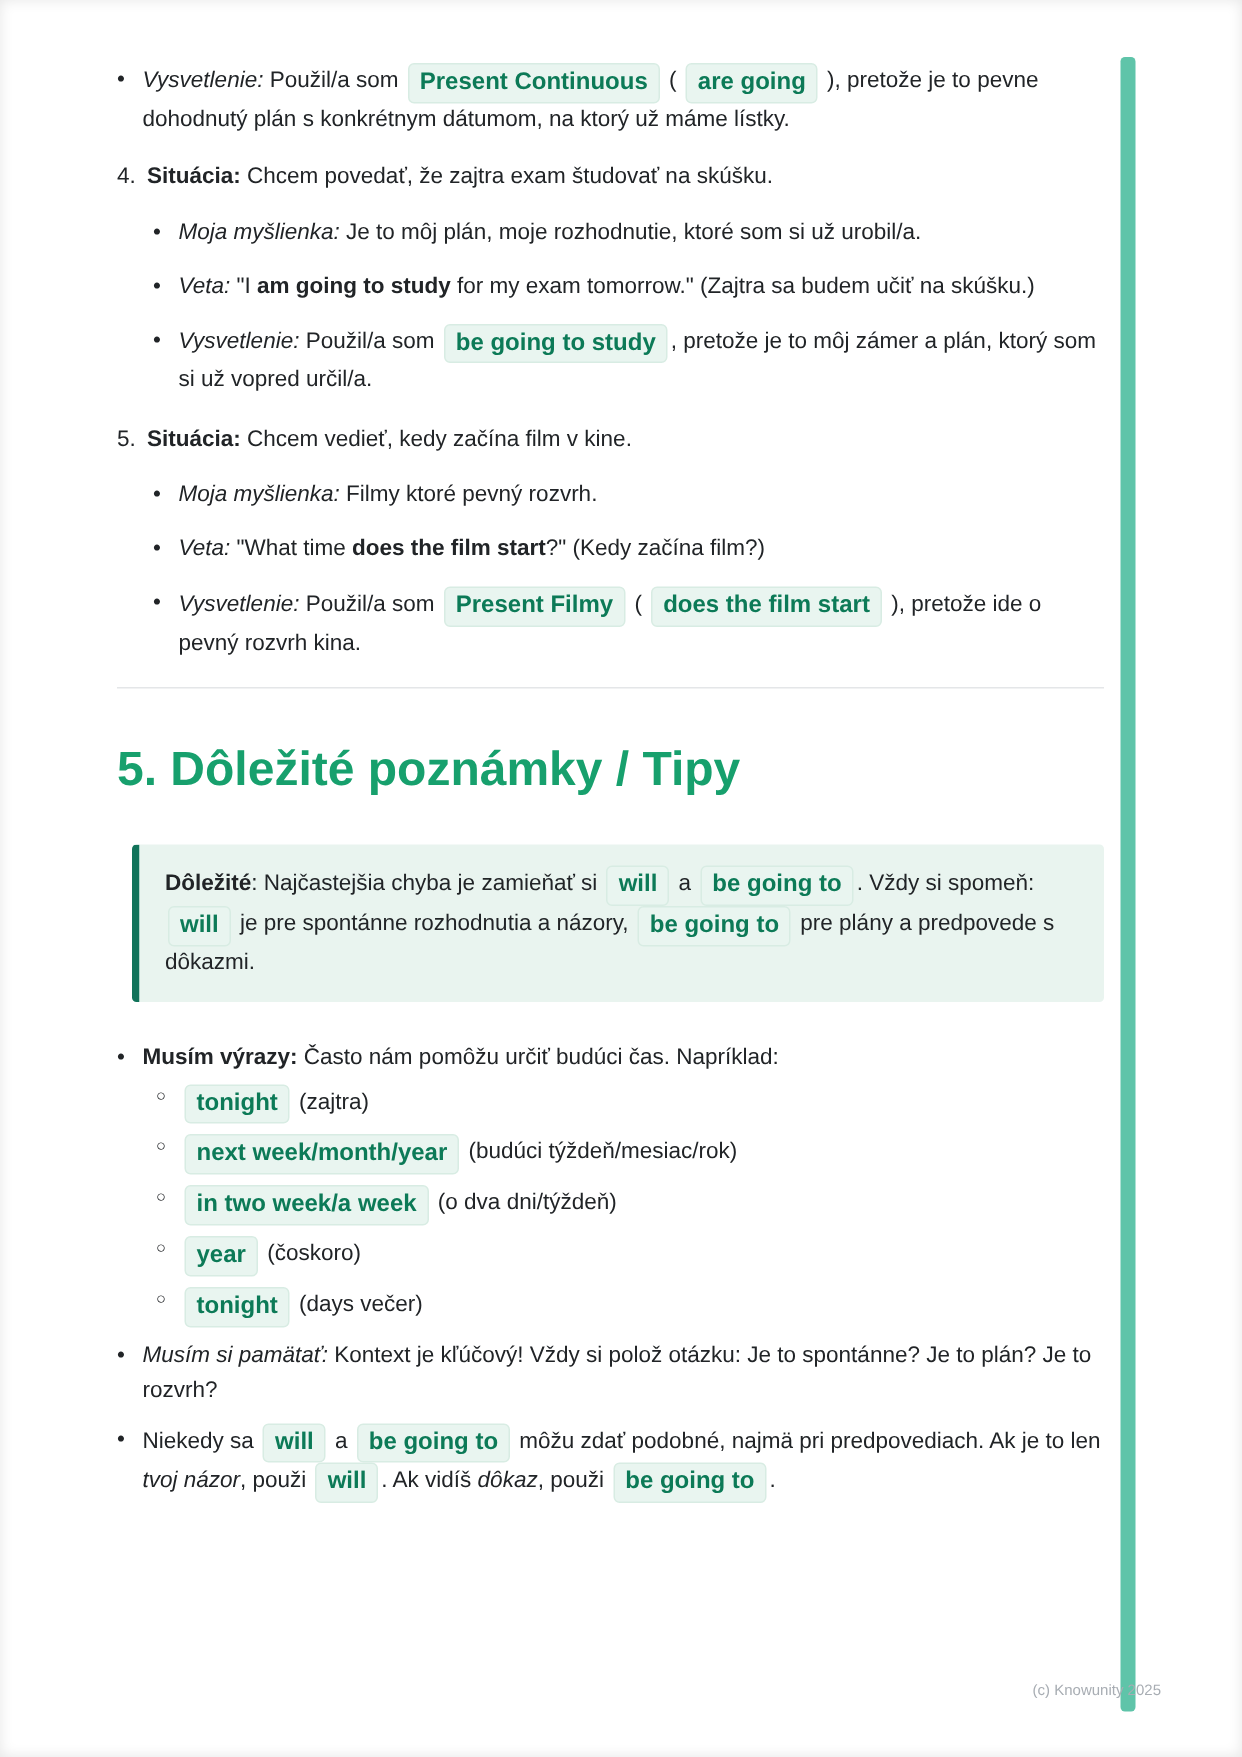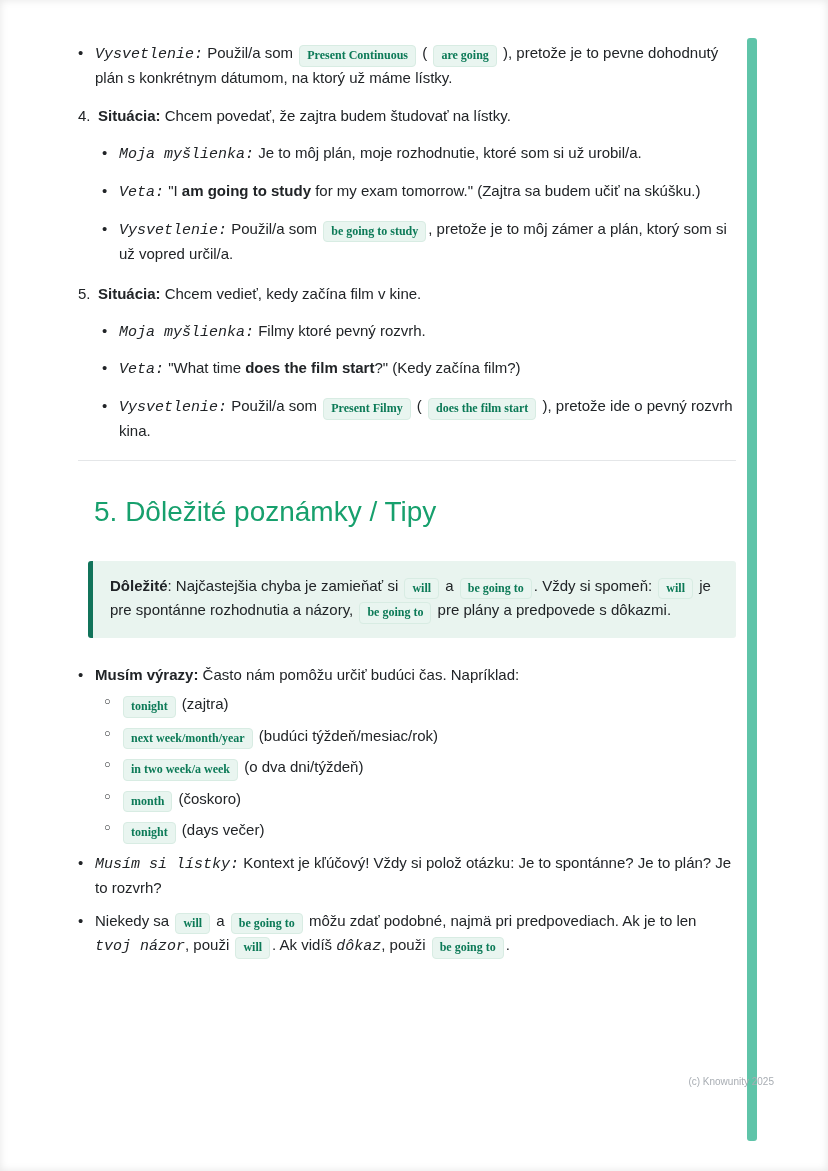--- a/index.html
+++ b/index.html
@@ -18,45 +18,45 @@
   .mk.num{flex-basis:20px;}
   .mk.circle{flex-basis:17px;font-size:11px;}
   .oli{display:flex;margin-bottom:14px;}
   .ulist.nested{margin:0 0 17px 24px;}
   .ulist.cont-list{margin-bottom:15px;}
   .ulist.sub{margin:2px 0 8px 26px;}
   .ulist.sub .li{margin-bottom:7px;}
   .ulist.top{margin-top:26px;}
   .ulist.top > .li{margin-bottom:10px;}
   .ulist.top > .li.has-sub{margin-bottom:6px;}
-  .it{font-style:italic;font-family:Liberation Mono, monospace;}
+  .it{font-style:italic;}
   .bd{font-weight:bold;}
-  code.badge{font-family:Liberation Serif, serif;font-weight:bold;font-size:12px;color:var(--code-text);background:var(--code-bg);border:1px solid var(--code-border);border-radius:4px;padding:2px 7px;margin:0 2px;display:inline-block;line-height:1.3;vertical-align:-1px;}
+  code.badge{font-family:Liberation Sans, sans-serif;font-weight:bold;font-size:16px;color:var(--code-text);background:var(--code-bg);border:1px solid var(--code-border);border-radius:4px;padding:2px 7px;margin:0 2px;display:inline-block;line-height:1.3;vertical-align:-1px;}
   .rule{border:none;border-top:1px solid var(--rule);margin:14px 0 0;}
-  .heading{margin:34px 16px 0;font-size:28px;line-height:1.2;color:var(--accent);font-weight:400;}
+  .heading{margin:34px 0 0;font-size:32px;line-height:1.2;color:var(--accent);font-weight:700;}
   .callout{margin:32px 0 0 10px;background:var(--callout-bg);border-left:5px solid var(--callout-border);border-radius:3px;padding:14px 7px 14px 17px;}
   .accent-bar{position:absolute;left:747px;top:38px;width:10px;height:1103px;background:var(--bar);border-radius:3px;}
-  .watermark{position:absolute;right:54px;top:1076px;font-size:10px;color:var(--muted);z-index:2;}
+  .watermark{position:absolute;right:54px;top:1122px;font-size:10px;color:var(--muted);z-index:2;}
 </style>
 </head>
 <body>
 
 <div class="page">
   <div class="content">
 
     <div class="ulist cont-list">
       <div class="li">
         <span class="mk disc">•</span>
         <div class="tx"><span class="it">Vysvetlenie:</span><span class=""> Použil/a som </span><code class="badge">Present Continuous</code><span class=""> ( </span><code class="badge">are going</code><span class=""> ), pretože je to pevne dohodnutý plán s konkrétnym dátumom, na ktorý už máme lístky.</span></div>
       </div>
     </div>
 
     <div class="oli">
       <span class="mk num">4.</span>
-      <div class="tx"><span class="bd">Situácia:</span><span class=""> Chcem povedať, že zajtra budem študovať na lístky.</span></div>
+      <div class="tx"><span class="bd">Situácia:</span><span class=""> Chcem povedať, že zajtra exam študovať na skúšku.</span></div>
     </div>
     <div class="ulist nested">
       <div class="li">
         <span class="mk disc">•</span>
         <div class="tx"><span class="it">Moja myšlienka:</span><span class=""> Je to môj plán, moje rozhodnutie, ktoré som si už urobil/a.</span></div>
       </div>
       <div class="li">
         <span class="mk disc">•</span>
         <div class="tx"><span class="it">Veta:</span><span class=""> "I </span><span class="bd">am going to study</span><span class=""> for my exam tomorrow." (Zajtra sa budem učiť na skúšku.)</span></div>
       </div>
@@ -106,30 +106,30 @@
         <div class="li">
           <span class="mk circle">○</span>
           <div class="tx"><code class="badge">next week/month/year</code><span class=""> (budúci týždeň/mesiac/rok)</span></div>
         </div>
         <div class="li">
           <span class="mk circle">○</span>
           <div class="tx"><code class="badge">in two week/a week</code><span class=""> (o dva dni/týždeň)</span></div>
         </div>
         <div class="li">
           <span class="mk circle">○</span>
-          <div class="tx"><code class="badge">month</code><span class=""> (čoskoro)</span></div>
+          <div class="tx"><code class="badge">year</code><span class=""> (čoskoro)</span></div>
         </div>
         <div class="li">
           <span class="mk circle">○</span>
           <div class="tx"><code class="badge">tonight</code><span class=""> (days večer)</span></div>
         </div>
       </div>
       <div class="li">
         <span class="mk disc">•</span>
-        <div class="tx"><span class="it">Musím si lístky:</span><span class=""> Kontext je kľúčový! Vždy si polož otázku: Je to spontánne? Je to plán? Je to rozvrh?</span></div>
+        <div class="tx"><span class="it">Musím si pamätať:</span><span class=""> Kontext je kľúčový! Vždy si polož otázku: Je to spontánne? Je to plán? Je to rozvrh?</span></div>
       </div>
       <div class="li">
         <span class="mk disc">•</span>
         <div class="tx"><span class="">Niekedy sa </span><code class="badge">will</code><span class=""> a </span><code class="badge">be going to</code><span class=""> môžu zdať podobné, najmä pri predpovediach. Ak je to len </span><span class="it">tvoj názor</span><span class="">, použi </span><code class="badge">will</code><span class="">. Ak vidíš </span><span class="it">dôkaz</span><span class="">, použi </span><code class="badge">be going to</code><span class="">.</span></div>
       </div>
     </div>
 
   </div>
 
   <div class="accent-bar"></div>

